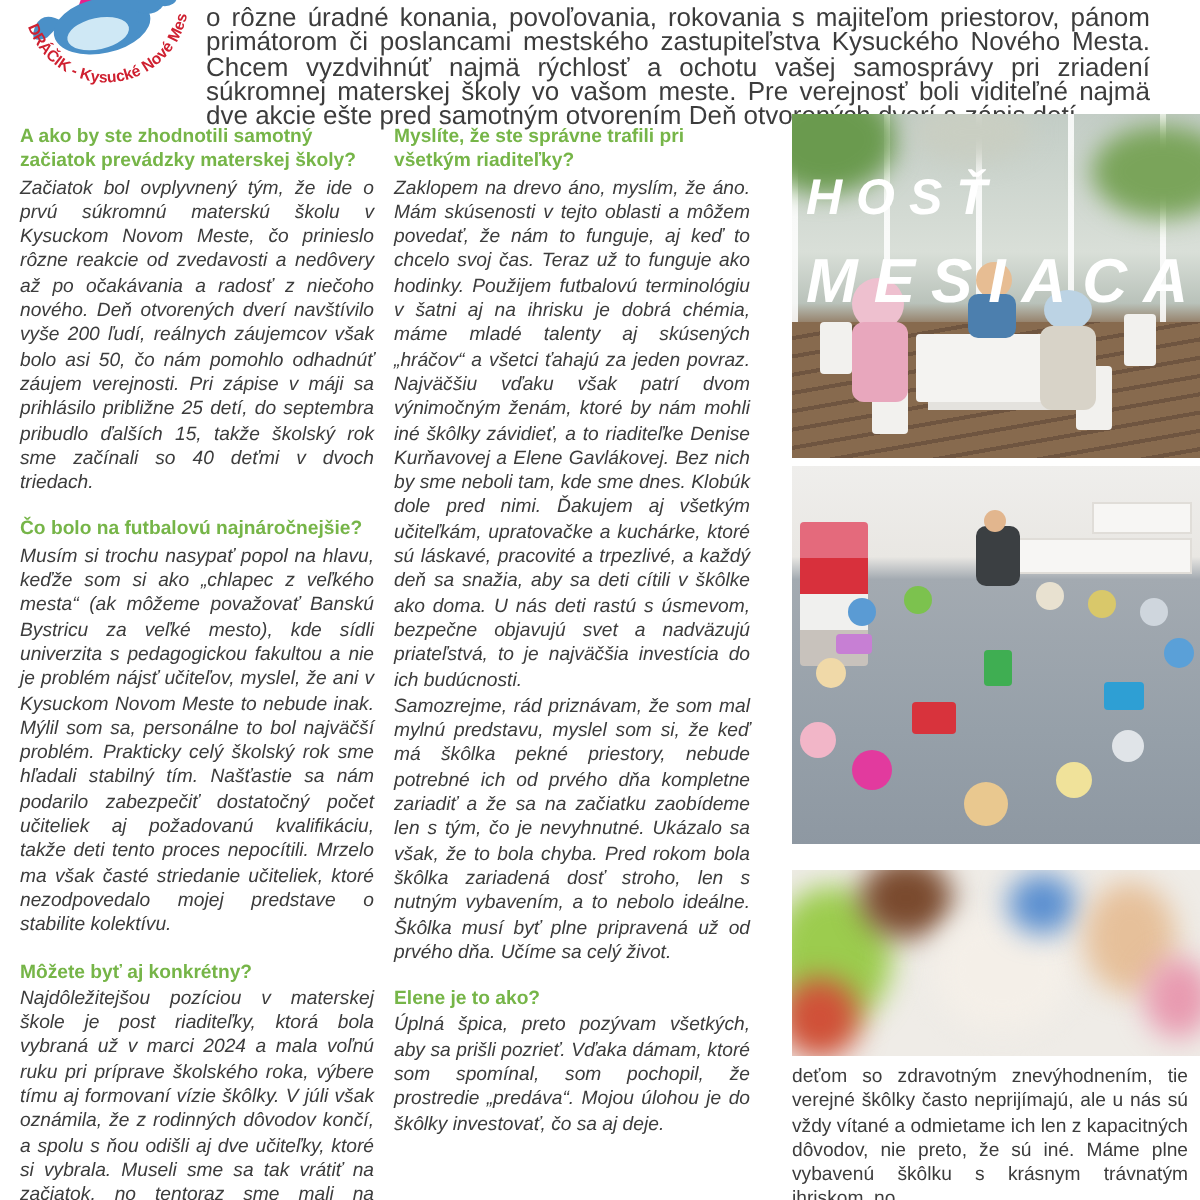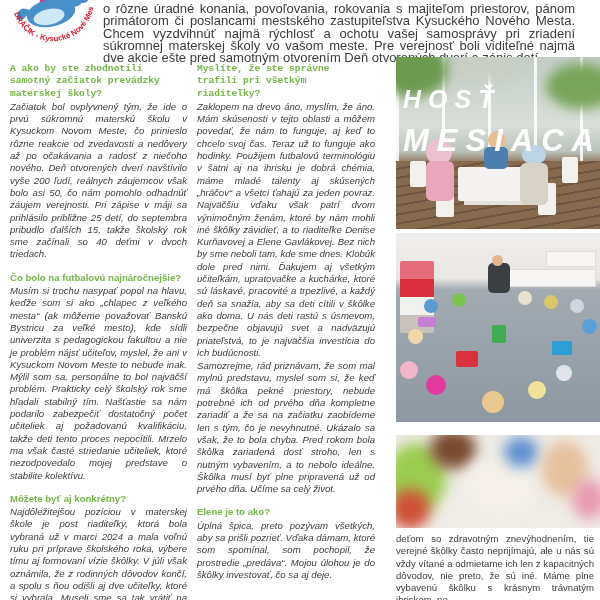--- a/index.html
+++ b/index.html
@@ -14,21 +14,21 @@
     position:absolute; left:103px; top:3px; width:472px;
     font-size:13px; line-height:12.3px; color:#3c3c3c; text-align:justify;
   }
   
   .col { position:absolute; top:63px; font-size:9.6px; line-height:12.3px;
          color:#3c3c3c; text-align:justify; }
   .col1 { left:10px;  width:177px; }
   .col2 { left:197px; width:178px; }
   .col h3 { color:#76b548; font-size:9.6px; line-height:12.3px; font-weight:bold;
             margin:11px 0 1px 0; text-align:left; }
-  .col h3:first-child { margin-top:0;font-family:Liberation Mono, monospace; }
+  .col h3:first-child { margin-top:0; }
   .col p { margin:0 0 1px 0;font-style:italic; }
   
   .col3 { position:absolute; left:396px; top:0; width:204px; height:600px; }
   .photo { position:absolute; left:0; width:204px; overflow:hidden; }
   .photo1 { top:57px;  height:172px; background:linear-gradient(180deg,#c3cdc6 0%,#d9dfd8 40%,#b9c2ba 55%,#8d7258 62%,#7c5f44 100%); }
   .photo2 { top:233px; height:189px; background:linear-gradient(180deg,#efeeec 0%,#e9e7e3 24%,#a3aab1 30%,#96a0a9 70%,#8e98a2 100%); }
   .photo3 { top:435px; height:93px;  background:#efece7; }
   .layer { position:absolute; }
   
   .glass { left:0; top:0; width:204px; height:110px;

